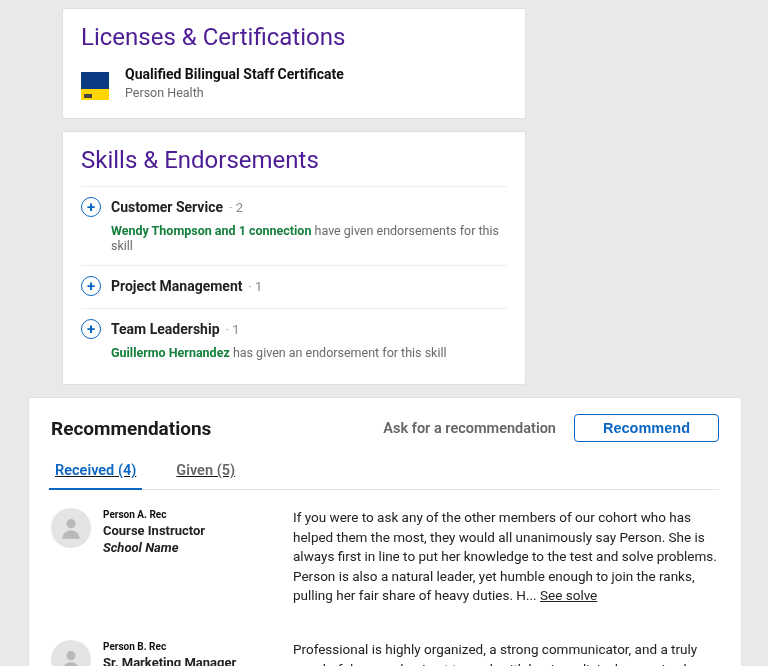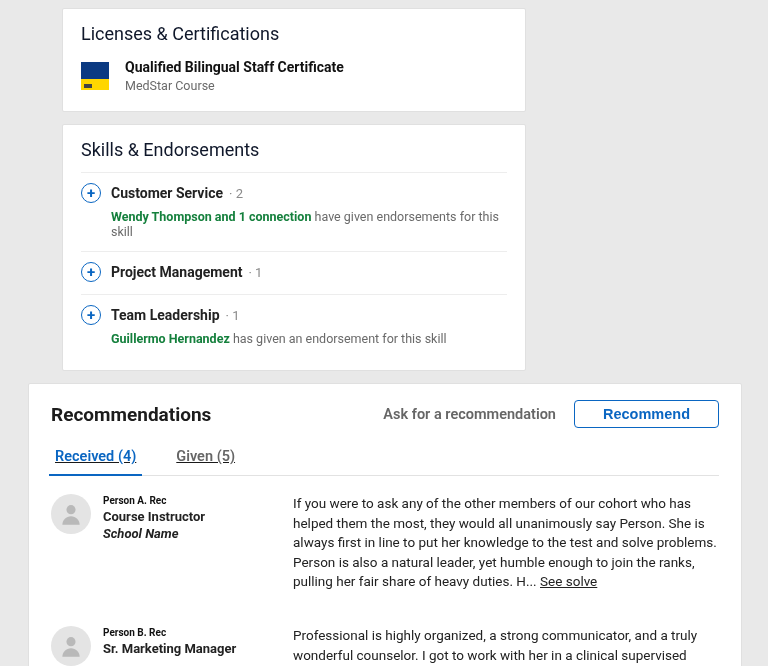--- a/index.html
+++ b/index.html
@@ -1,23 +1,23 @@
 <!DOCTYPE html>
 <html><head>
 <meta charset="utf-8">
 <style>
 * { box-sizing: border-box; margin: 0; padding: 0; }
 body { font-family: -apple-system, BlinkMacSystemFont, "Segoe UI", Roboto, Helvetica, Arial, sans-serif; background: #e9e9e9; width: 768px; height: 666px; overflow: hidden; color: #191919; }
 .card { background: #fff; border: 1px solid #e0e0e0; border-radius: 2px; margin: 8px 0 12px 62px; }
 .card-licenses { width: 464px; padding: 14px 18px 18px 18px; }
 .card-skills { width: 464px; padding: 14px 18px 12px 18px; }
 .card-recs { margin-left: 28px; width: 714px; padding: 16px 22px 0 22px; position: relative; }
-.section-title { font-size: 18px; font-weight: 400; color: #0f172a; margin-bottom: 14px; }
+.section-title { font-size: 24px; font-weight: 400; color: #4c1d95; margin-bottom: 14px; }
 .section-title.tight { margin-bottom: 12px; }
-.cert-row { display: flex; align-items: center; }
+.cert-row { display: flex; align-items: flex-end; }
 .cert-logo { width: 28px; height: 28px; background: linear-gradient(to bottom, #0b3a82 0%, #0b3a82 60%, #ffd600 60%, #ffd600 100%); margin-right: 16px; flex-shrink: 0; position: relative; }
 .cert-logo::after { content: ""; position: absolute; bottom: 2px; left: 3px; width: 8px; height: 4px; background: #444; }
 .cert-title { font-size: 14px; font-weight: 700; color: #111; line-height: 1.3; }
 .cert-org { font-size: 12.5px; color: #6a6a6a; margin-top: 2px; }
 .skill-row { padding: 10px 0 12px 0; border-top: 1px solid #ededed; }
 .skill-row:first-of-type { border-top: 1px solid #ededed; }
 .skill-head { display: flex; align-items: center; }
 .add-btn { width: 20px; height: 20px; border: 1.5px solid #0a66c2; border-radius: 50%; color: #0a66c2; display: flex; align-items: center; justify-content: center; font-size: 15px; font-weight: 700; line-height: 1; margin-right: 10px; cursor: pointer; background: #fff; }
 .skill-name { font-size: 14px; font-weight: 700; color: #222; }
 .skill-count { font-size: 13px; color: #8a8a8a; margin-left: 6px; }
@@ -46,21 +46,21 @@
 </style>
 </head>
 <body>
 
 <div class="card card-licenses">
   <div class="section-title">Licenses &amp; Certifications</div>
   <div class="cert-row">
     <div class="cert-logo"></div>
     <div>
       <div class="cert-title">Qualified Bilingual Staff Certificate</div>
-      <div class="cert-org">MedStar Course</div>
+      <div class="cert-org">Person Health</div>
     </div>
   </div>
 </div>
 
 <div class="card card-skills">
   <div class="section-title tight">Skills &amp; Endorsements</div>
 
   <div class="skill-row">
     <div class="skill-head">
       <div class="add-btn">+</div>

